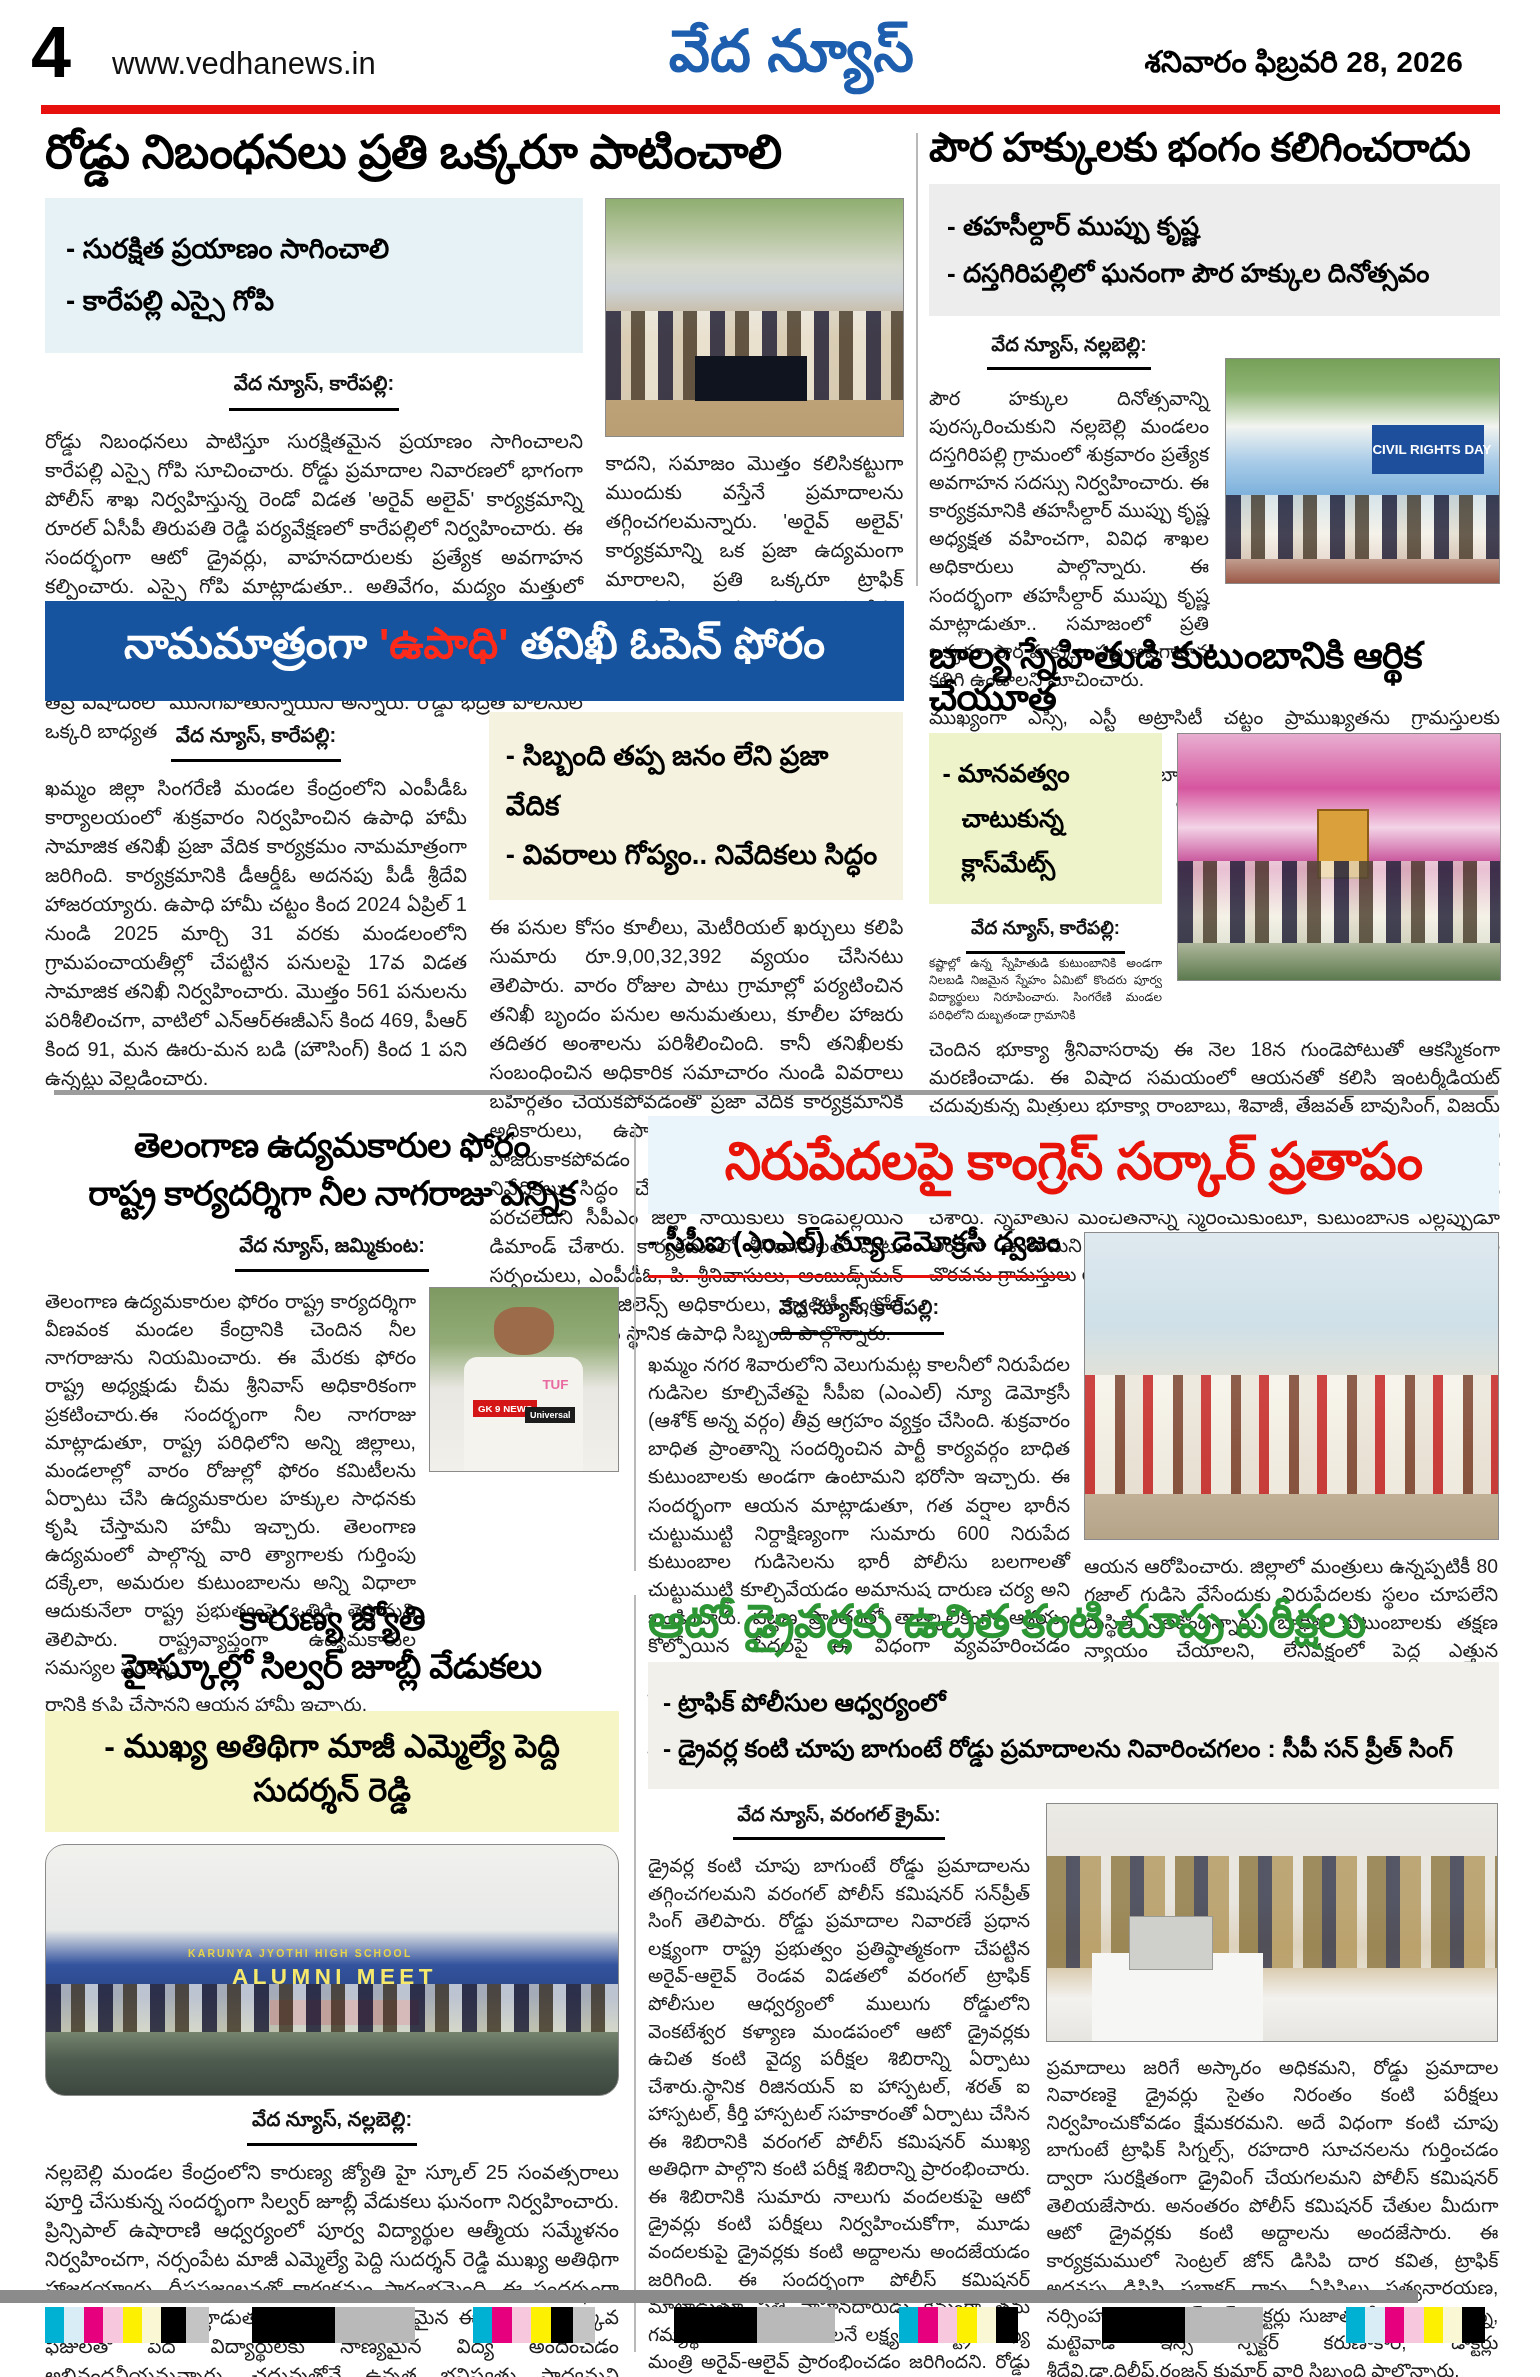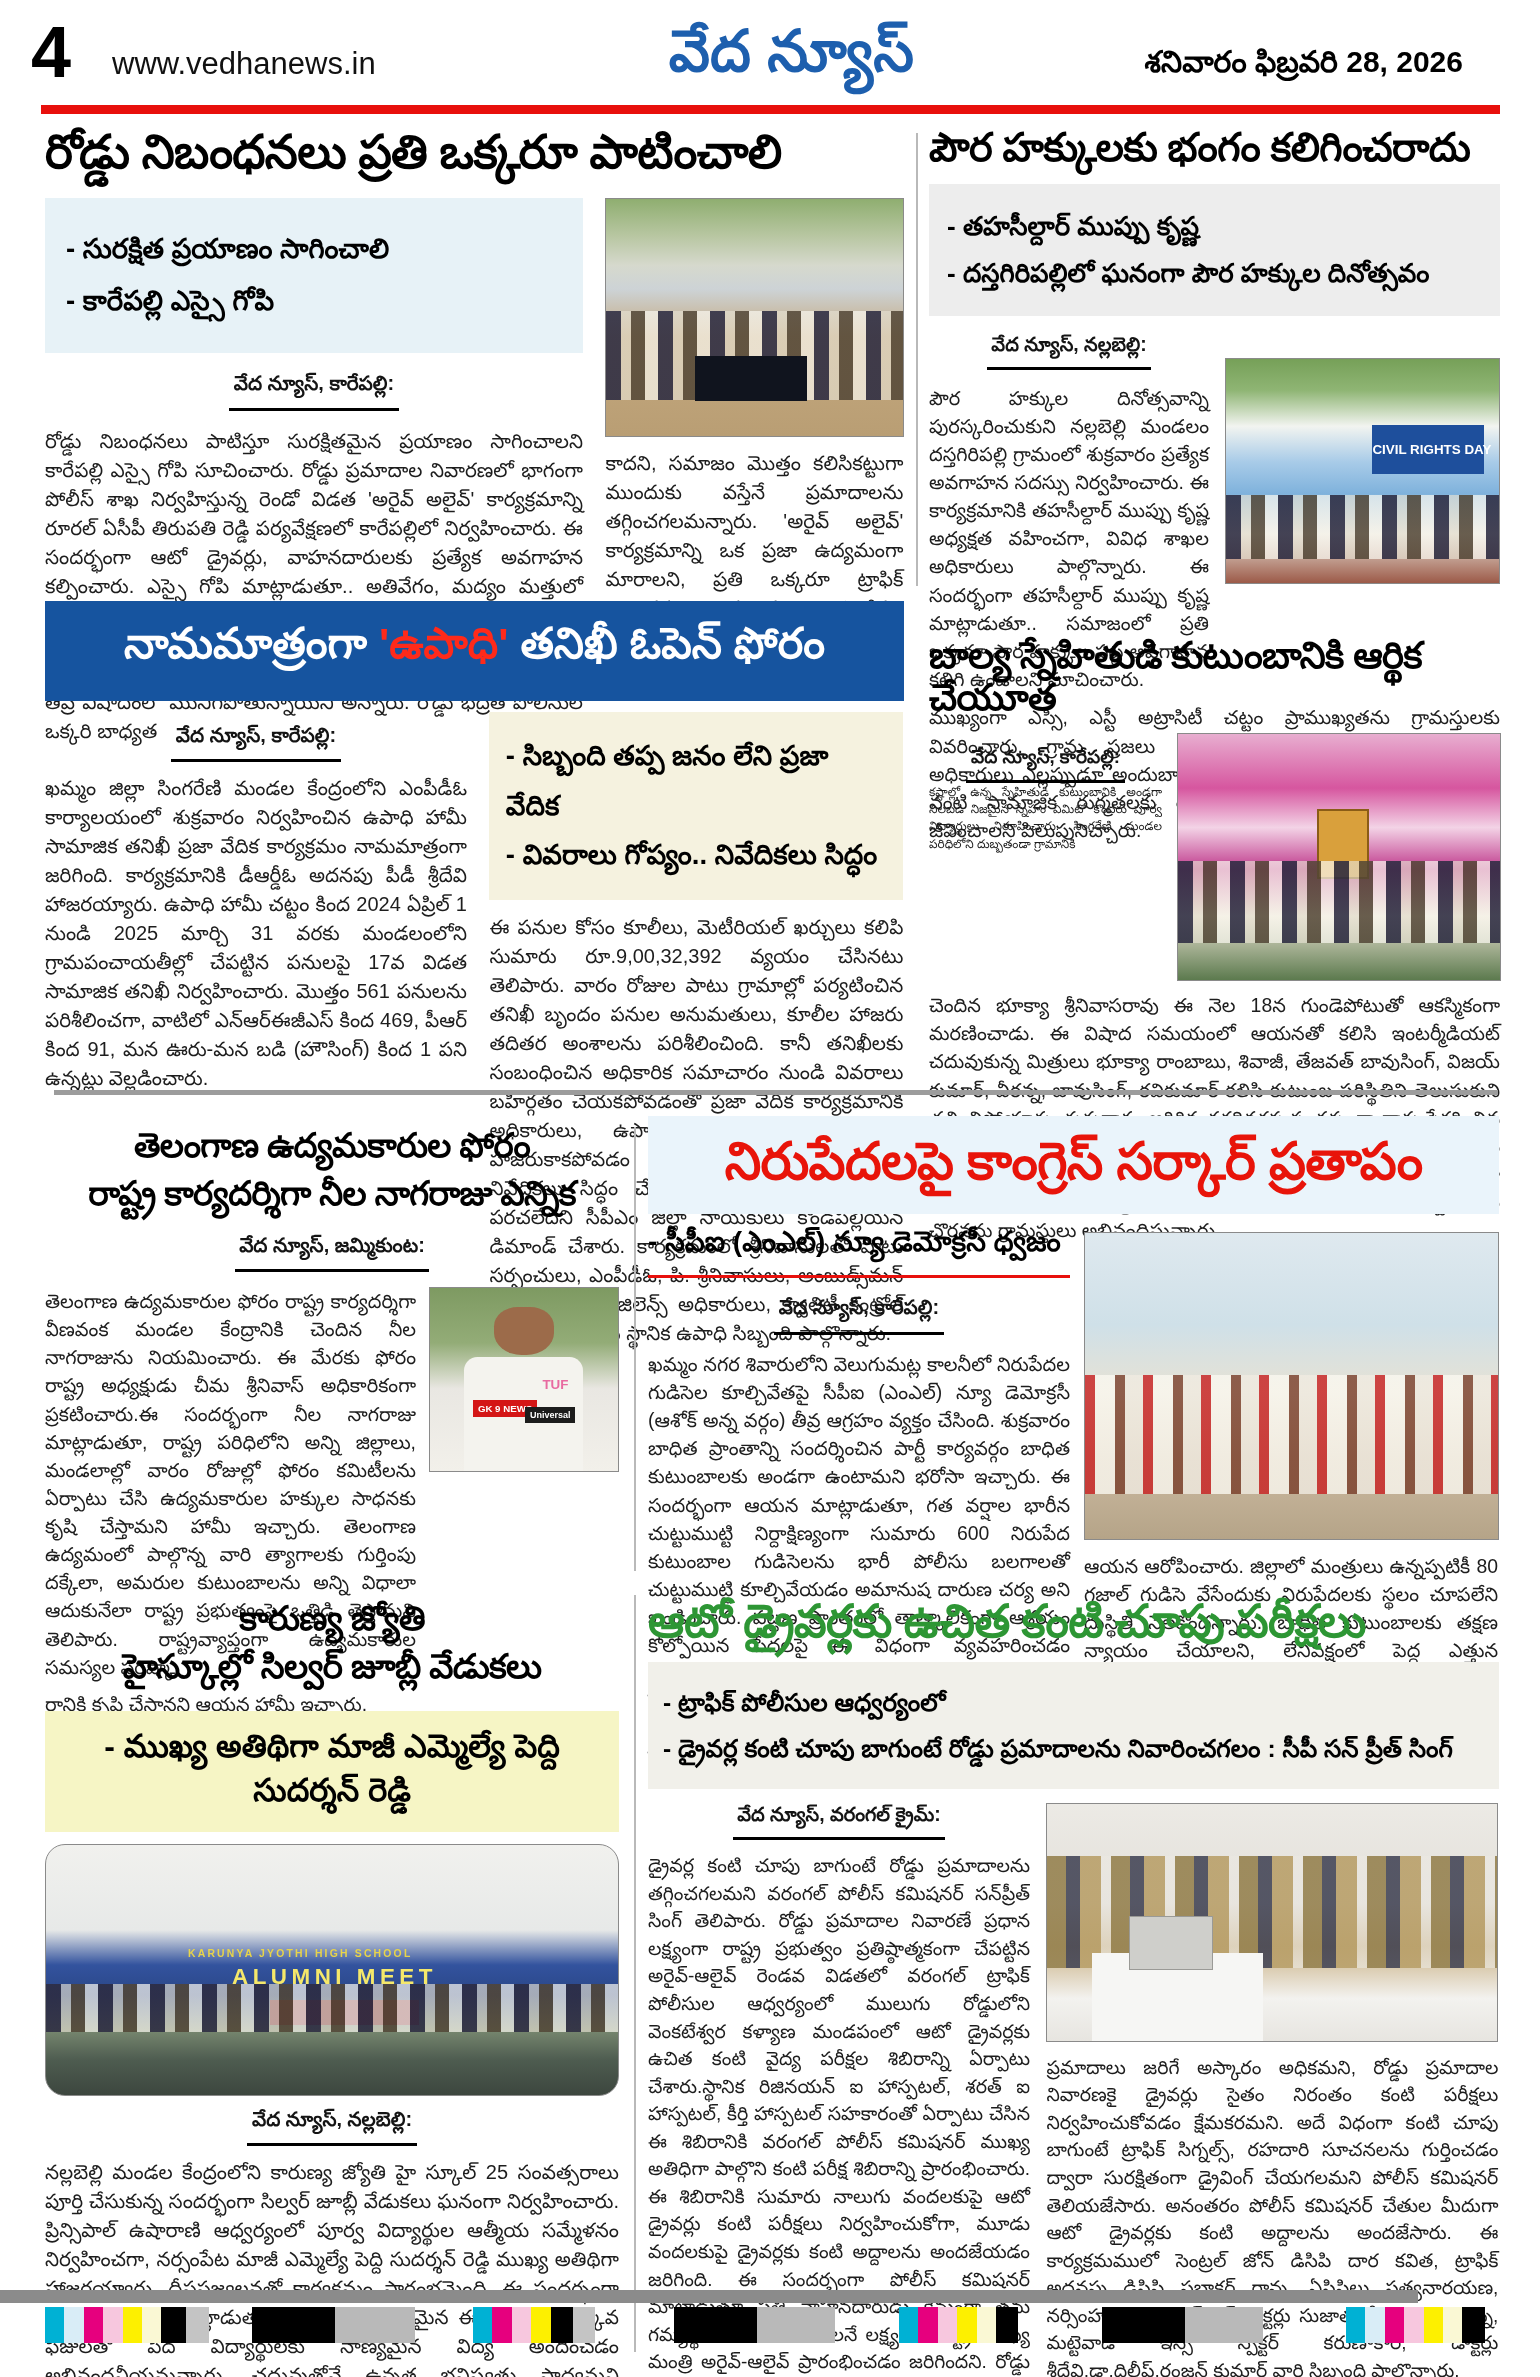--- a/index.html
+++ b/index.html
@@ -128,20 +128,24 @@
         </div>
         <div class="btxt" style="margin-top:13.4px;">ఈ పనుల కోసం కూలీలు, మెటీరియల్ ఖర్చులు కలిపి సుమారు రూ.9,00,32,392 వ్యయం చేసినటు తెలిపారు. వారం రోజుల పాటు గ్రామాల్లో పర్యటించిన తనిఖీ బృందం పనుల అనుమతులు, కూలీల హాజరు తదితర అంశాలను పరిశీలించింది. కానీ తనిఖీలకు సంబంధించిన అధికారిక సమాచారం నుండి వివరాలు బహిర్గతం చేయకపోవడంతో ప్రజా వేదిక కార్యక్రమానికి అధికారులు, ఉపాధి సిబ్బంది తప్ప ప్రజలు హాజరుకాకపోవడం విమర్శలకు దారితీసింది. ఉంచి నివేదికలు సిద్ధం చేశారే తప్ప వివరాలు బహిరంగ పరచలేదని సీపీఎం జిల్లా నాయకులు కొండపల్లియన్ డిమాండ్ చేశారు. కార్యక్రమంలో శ్రీనివాసులతో పాటు సర్పంచులు, ఎంపీడీఓ, పి. శ్రీనివాసులు, అంబుడ్స్‌మన్ రమేశ్ బాబు, విజిలెన్స్ అధికారులు, క్వాలిటీ కంట్రోల్ సిబ్బంది మరియు స్థానిక ఉపాధి సిబ్బంది పాల్గొన్నారు.</div>
       </div>
     </div>
   </div>
 
   <div class="abs" style="left:929px;top:635px;width:571px;">
     <div class="headline" style="font-size:37px;">బాల్య స్నేహితుడి కుటుంబానికి ఆర్థిక చేయూత</div>
     <div class="row" style="margin-top:13.4px;">
       <div style="width:233px;margin-right:15px;">
+        <div class="box-a4 kicker" style="padding:18px 13.4px;font-size:25px;line-height:1.8;">
+          <div>- మానవత్వం</div>
+          <div style="padding-left:19.4px;">చాటుకున్న క్లాస్‌మేట్స్</div>
+        </div>
         <div class="byline" style="margin-top:13.4px;font-size:18.6px;"><span class="in">వేద న్యూస్, కారేపల్లి:</span></div>
         <div class="btxt" style="margin-top:1px;font-size:12px;">కష్టాల్లో ఉన్న స్నేహితుడి కుటుంబానికి అండగా నిలబడి నిజమైన స్నేహం ఏమిటో కొందరు పూర్వ విద్యార్థులు నిరూపించారు. సింగరేణి మండల పరిధిలోని దుబ్బతండా గ్రామానికి</div>
       </div>
       <div style="width:323px;">
         <div class="photo p4" style="width:322px;height:246px;">
           <div class="abs" style="left:139px;top:75px;width:48px;height:66px;background:#d9a03c;border:2.2px solid #8a5c16;"></div>
           <div class="crowd" style="top:127px;height:82px;"></div>
         </div>
       </div>
     </div>

